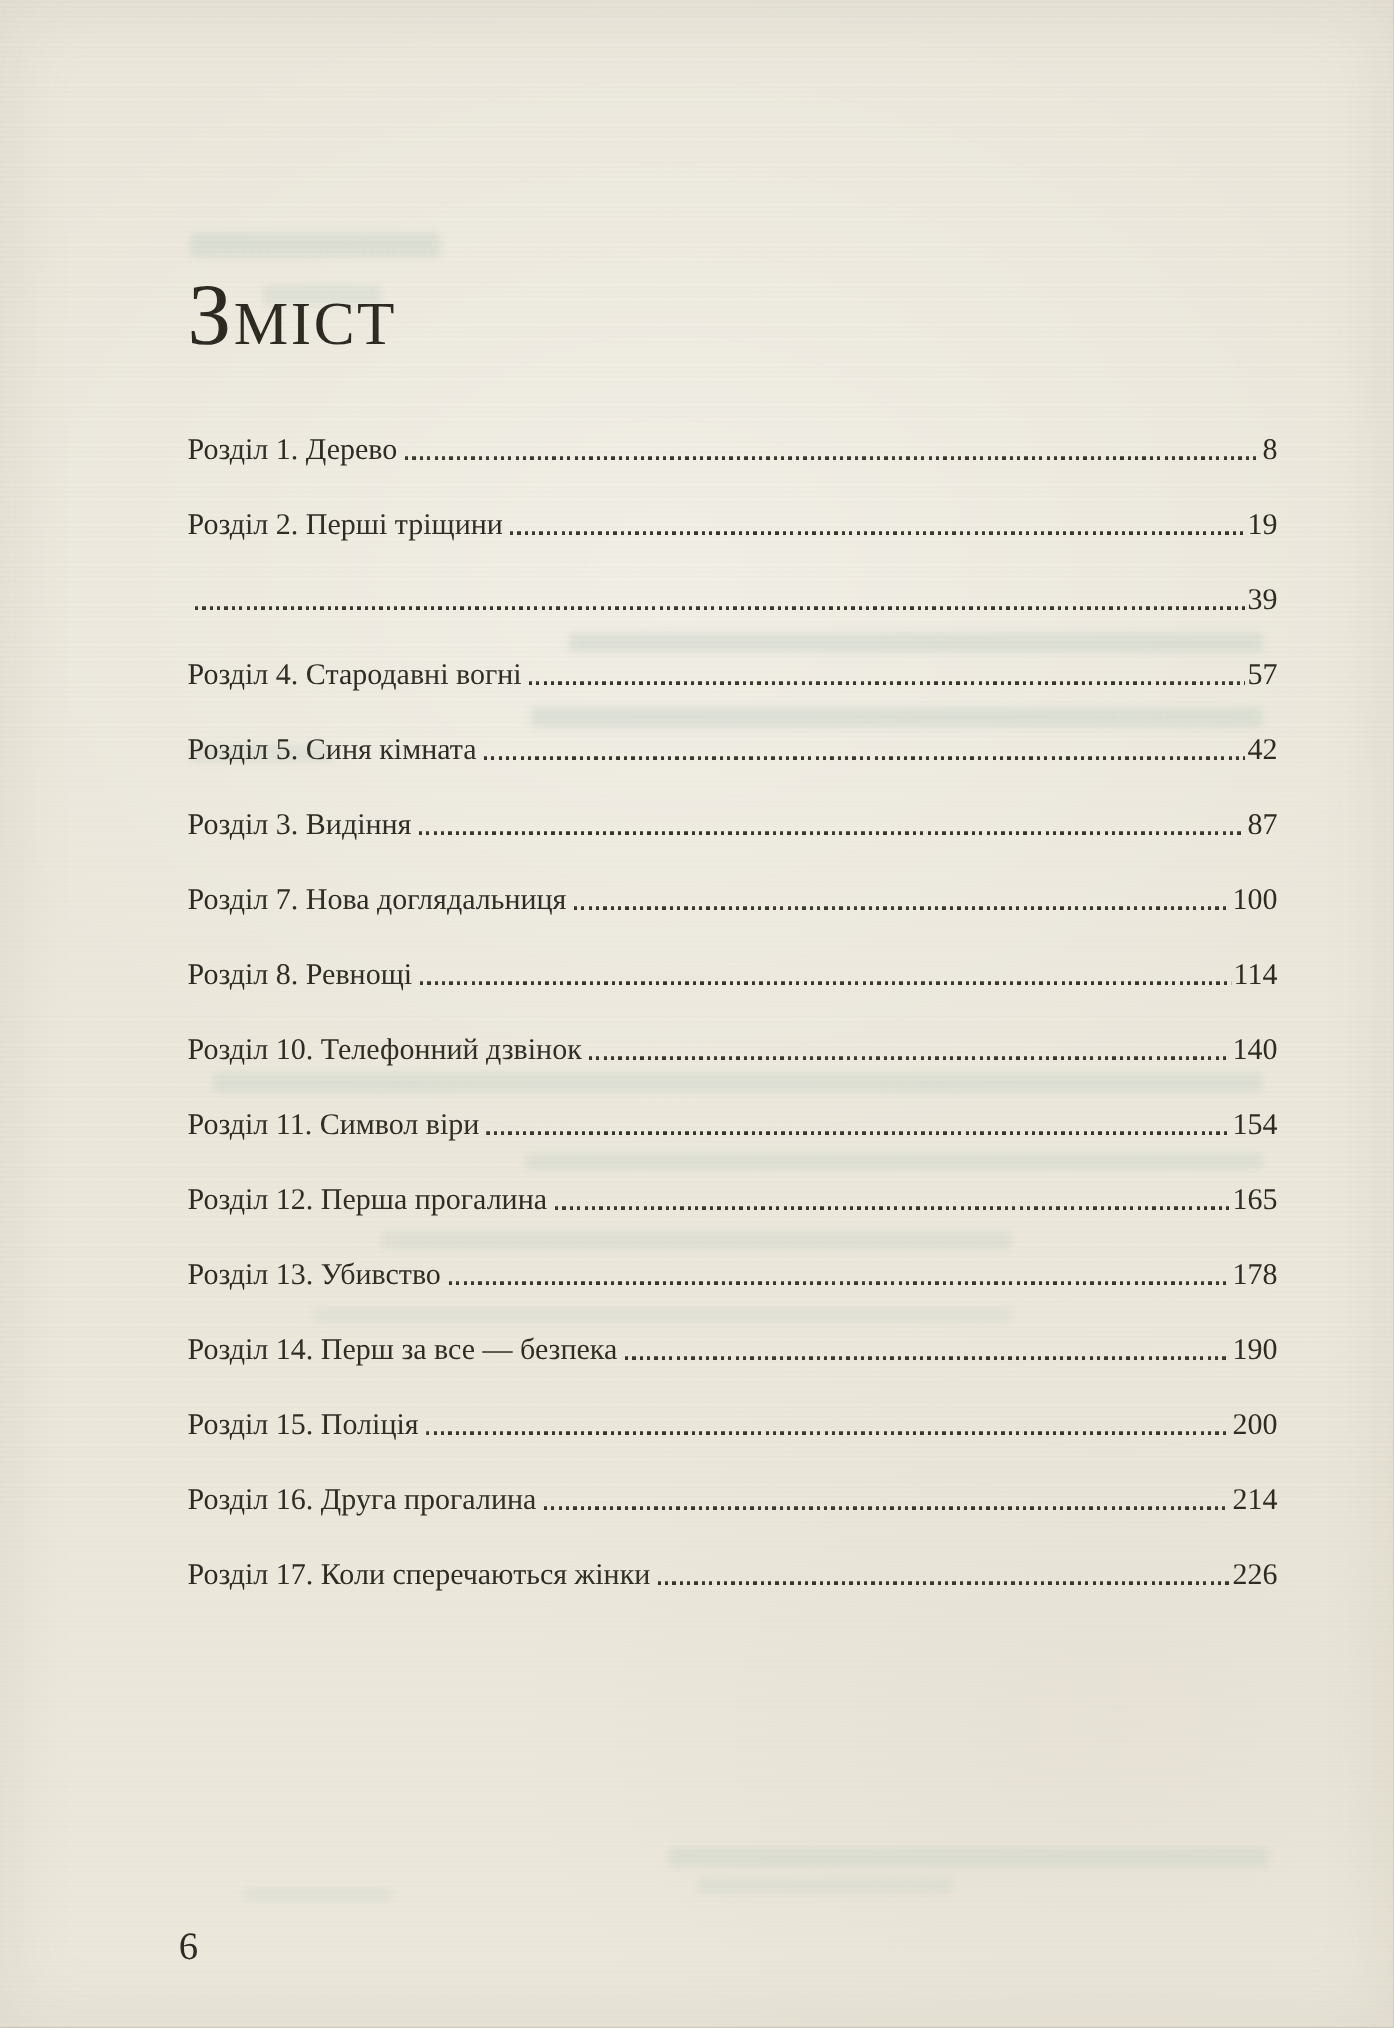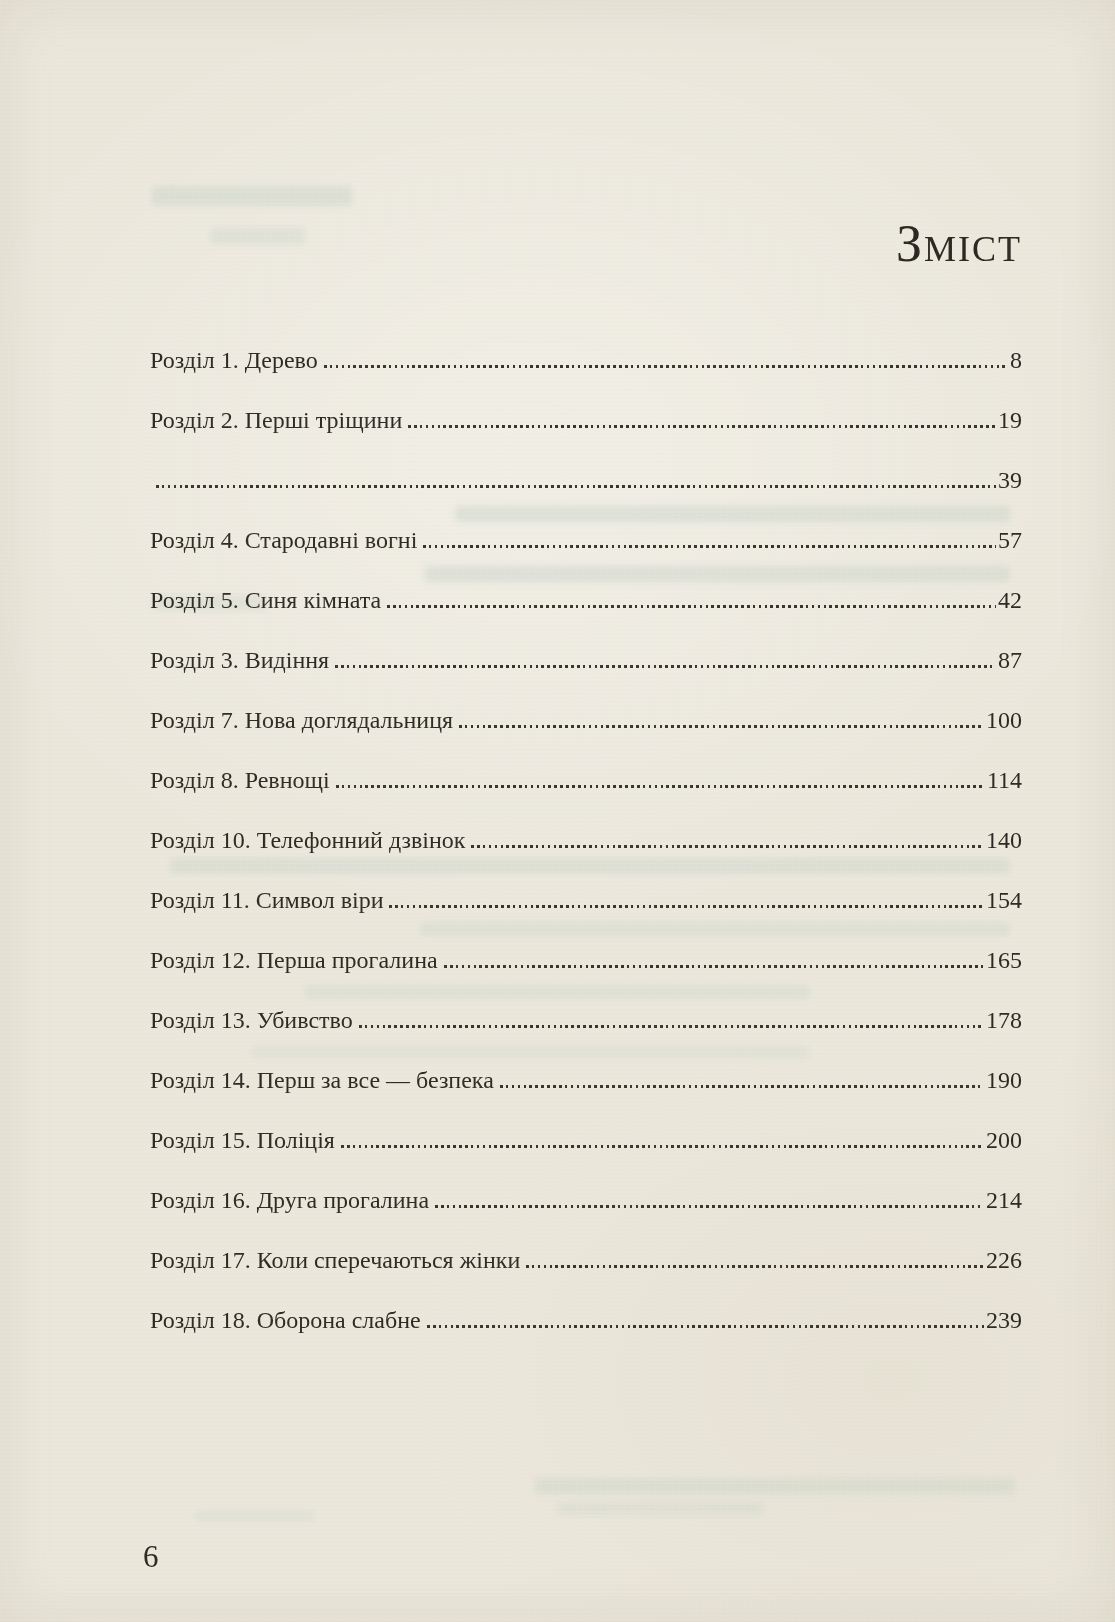--- a/index.html
+++ b/index.html
@@ -21,22 +21,22 @@
   .grain {
     position: absolute; inset: 0; pointer-events: none;
     background:
       repeating-linear-gradient(0deg, rgba(120,112,90,0.035) 0 1px, transparent 1px 4px),
       repeating-linear-gradient(90deg, rgba(255,255,255,0.05) 0 2px, transparent 2px 6px);
     opacity: .55;
   }
   .toc-title {
     position: absolute;
     left: 150px; width: 872px; top: 218px;
-    text-align: right;
-    font-size: 52px;
+    text-align: left;
+    font-size: 70px;
     line-height: 1;
     font-variant-caps: small-caps;
     letter-spacing: 2px;
     color: #2a2820;
   }
   .toc-list {
     position: absolute;
     left: 150px; top: 334px; width: 872px;
   }
   .toc-entry {
@@ -166,23 +166,18 @@
       <div class="toc-entry">
     <span class="toc-entry-label">Розділ 16. Друга прогалина</span>
     <span class="dot-leader"></span>
     <span class="toc-entry-page">214</span>
   </div>
       <div class="toc-entry">
     <span class="toc-entry-label">Розділ 17. Коли сперечаються жінки</span>
     <span class="dot-leader"></span>
     <span class="toc-entry-page">226</span>
   </div>
-      <div class="toc-entry">
-    <span class="toc-entry-label">Розділ 18. Оборона слабне</span>
-    <span class="dot-leader"></span>
-    <span class="toc-entry-page">239</span>
-  </div>
     </div>
 
   <div class="page-folio">6</div>
 
   <div class="grain"></div>
 </div>
 
 </body></html>

